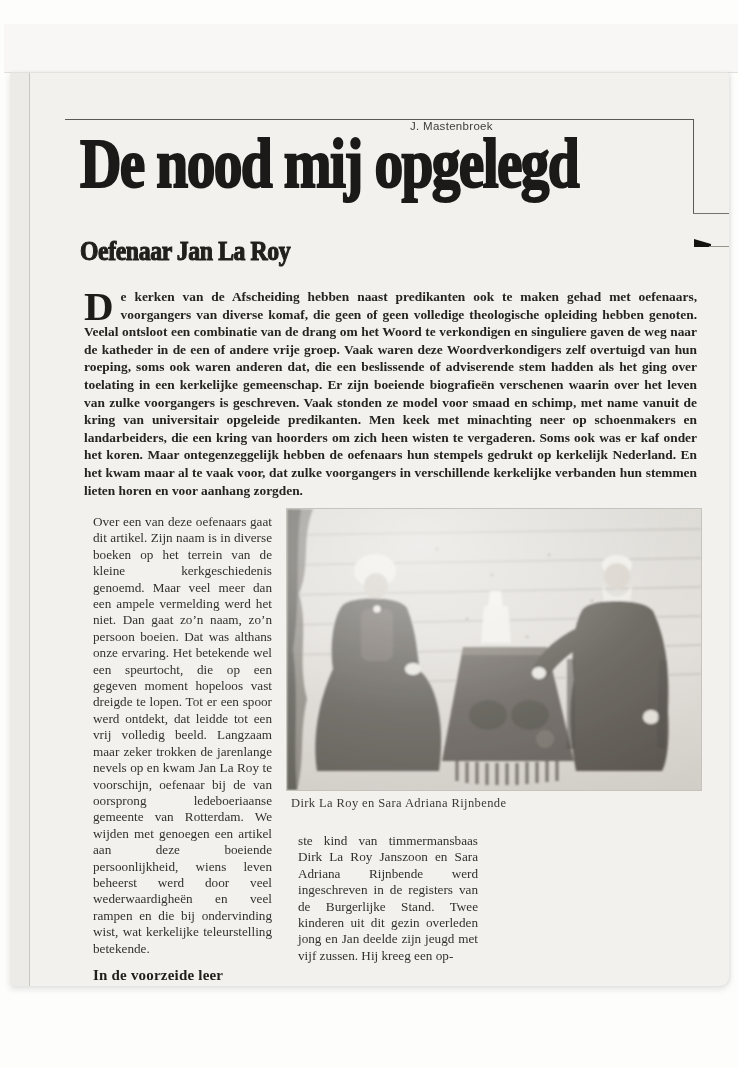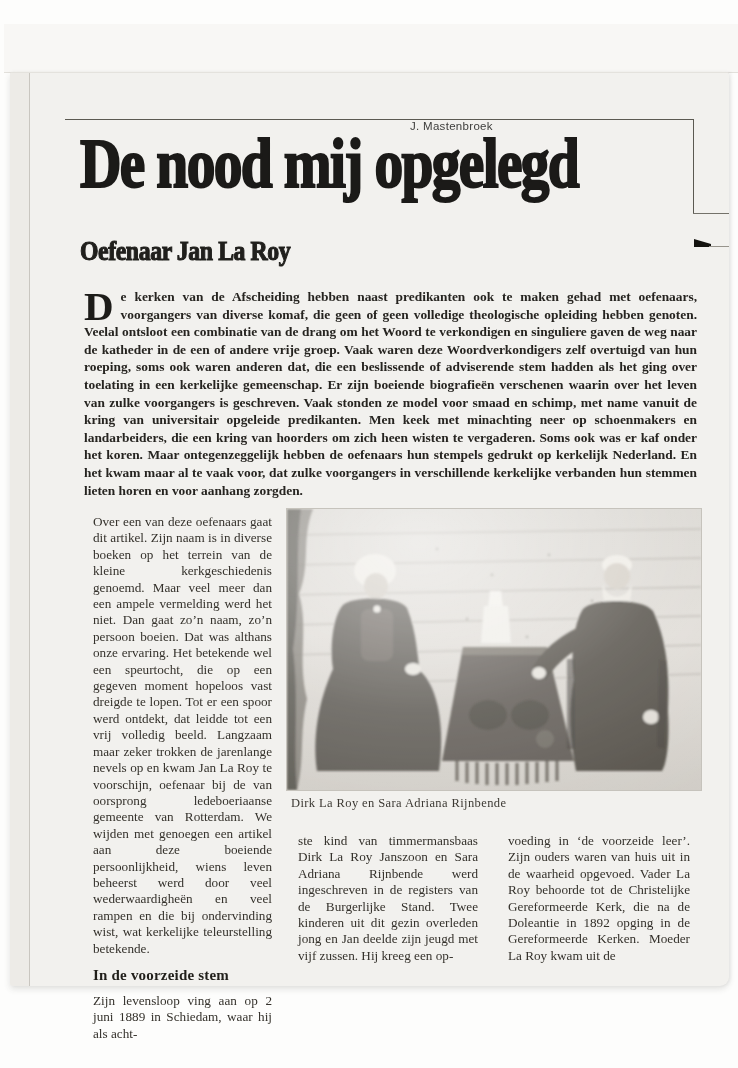--- a/index.html
+++ b/index.html
@@ -78,22 +78,21 @@
     <div class="author">J. Mastenbroek</div>
     <h1 class="title" style="margin:0;">De nood mij opgelegd</h1>
     <h2 class="subtitle" style="margin:0;">Oefenaar Jan La Roy</h2>
 
     <div class="intro">
       <span class="dropcap">D</span><span>e kerken van de Afscheiding hebben naast predikanten ook te maken gehad met oefenaars, voorgangers van diverse komaf, die geen of geen volledige theologische opleiding hebben genoten. Veelal ontsloot een combinatie van de drang om het Woord te verkondigen en singuliere gaven de weg naar de katheder in de een of andere vrije groep. Vaak waren deze Woordverkondigers zelf overtuigd van hun roeping, soms ook waren anderen dat, die een beslissende of adviserende stem hadden als het ging over toelating in een kerkelijke gemeenschap. Er zijn boeiende biografieën verschenen waarin over het leven van zulke voorgangers is geschreven. Vaak stonden ze model voor smaad en schimp, met name vanuit de kring van universitair opgeleide predikanten. Men keek met minachting neer op schoenmakers en landarbeiders, die een kring van hoorders om zich heen wisten te vergaderen. Soms ook was er kaf onder het koren. Maar ontegenzeggelijk hebben de oefenaars hun stempels gedrukt op kerkelijk Nederland. En het kwam maar al te vaak voor, dat zulke voorgangers in verschillende kerkelijke verbanden hun stemmen lieten horen en voor aanhang zorgden.</span>
     </div>
 
     <div class="col col-left">
       <p>Over een van deze oefenaars gaat dit artikel. Zijn naam is in diverse boeken op het terrein van de kleine kerkgeschiedenis genoemd. Maar veel meer dan een ampele vermelding werd het niet. Dan gaat zo’n naam, zo’n persoon boeien. Dat was althans onze ervaring. Het betekende wel een speurtocht, die op een gegeven moment hopeloos vast dreigde te lopen. Tot er een spoor werd ontdekt, dat leidde tot een vrij volledig beeld. Langzaam maar zeker trokken de jarenlange nevels op en kwam Jan La Roy te voorschijn, oefenaar bij de van oorsprong ledeboeriaanse gemeente van Rotterdam. We wijden met genoegen een artikel aan deze boeiende persoonlijkheid, wiens leven beheerst werd door veel wederwaardigheën en veel rampen en die bij ondervinding wist, wat kerkelijke teleurstelling betekende.</p>
-      <p class="section-heading">In de voorzeide stem</p>
-      <p>Zijn levensloop ving aan op 2 juni 1889 in Schiedam, waar hij als acht-</p>
+      <p class="section-heading">In de voorzeide leer</p>
     </div>
 
     <div class="photo-frame">
       <svg width="414" height="281" viewBox="0 0 414 281">
         <defs>
           <linearGradient id="bg" x1="0" y1="0" x2="0" y2="1">
             <stop offset="0" stop-color="#d6d3cd"></stop>
             <stop offset=".45" stop-color="#ddd9d3"></stop>
             <stop offset="1" stop-color="#ccc8c1"></stop>
           </linearGradient>
@@ -179,18 +178,15 @@
         <rect x="0" y="0" width="414" height="281" fill="#ffffff" opacity=".10"></rect>
       </svg>
     </div>
 
     <div class="caption">Dirk La Roy en Sara Adriana Rijnbende</div>
 
     <div class="col col-mid">
       <p>ste kind van timmermansbaas Dirk La Roy Janszoon en Sara Adriana Rijnbende werd ingeschreven in de registers van de Burgerlijke Stand. Twee kinderen uit dit gezin overleden jong en Jan deelde zijn jeugd met vijf zussen. Hij kreeg een op-</p>
     </div>
 
-    <div class="col col-right">
-      <p>voeding in ‘de voorzeide leer’. Zijn ouders waren van huis uit in de waarheid opgevoed. Vader La Roy behoorde tot de Christelijke Gereformeerde Kerk, die na de Doleantie in 1892 opging in de Gereformeerde Kerken. Moeder La Roy kwam uit de</p>
-    </div>
 
   </div>
 </div>
 
 </body></html>

